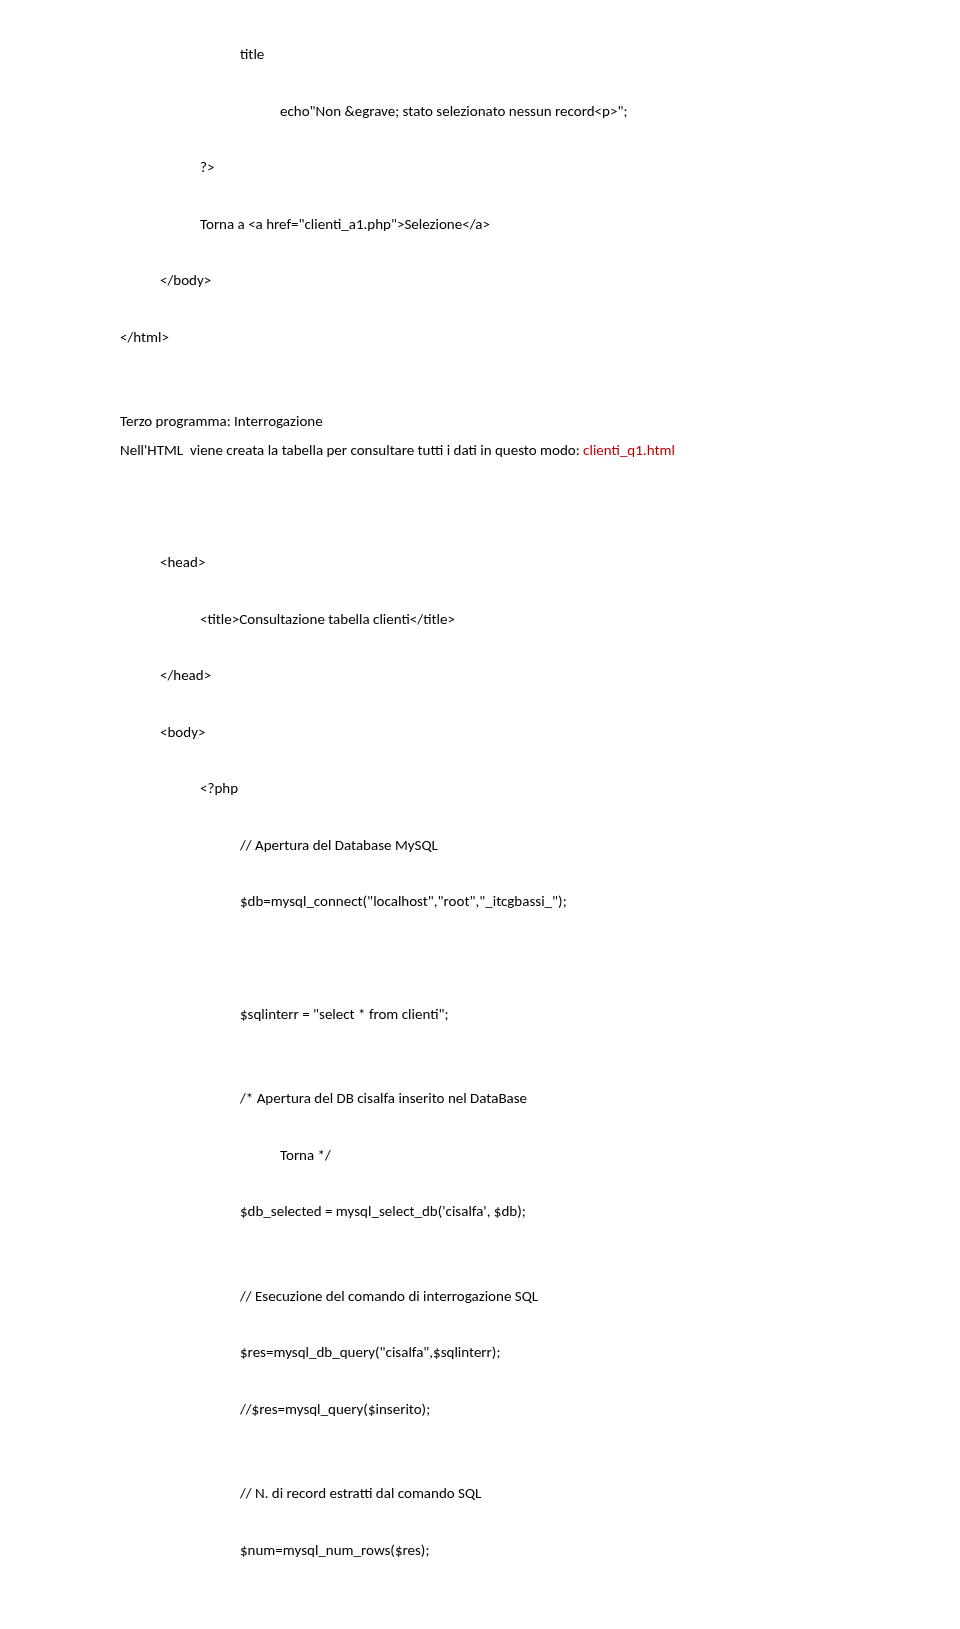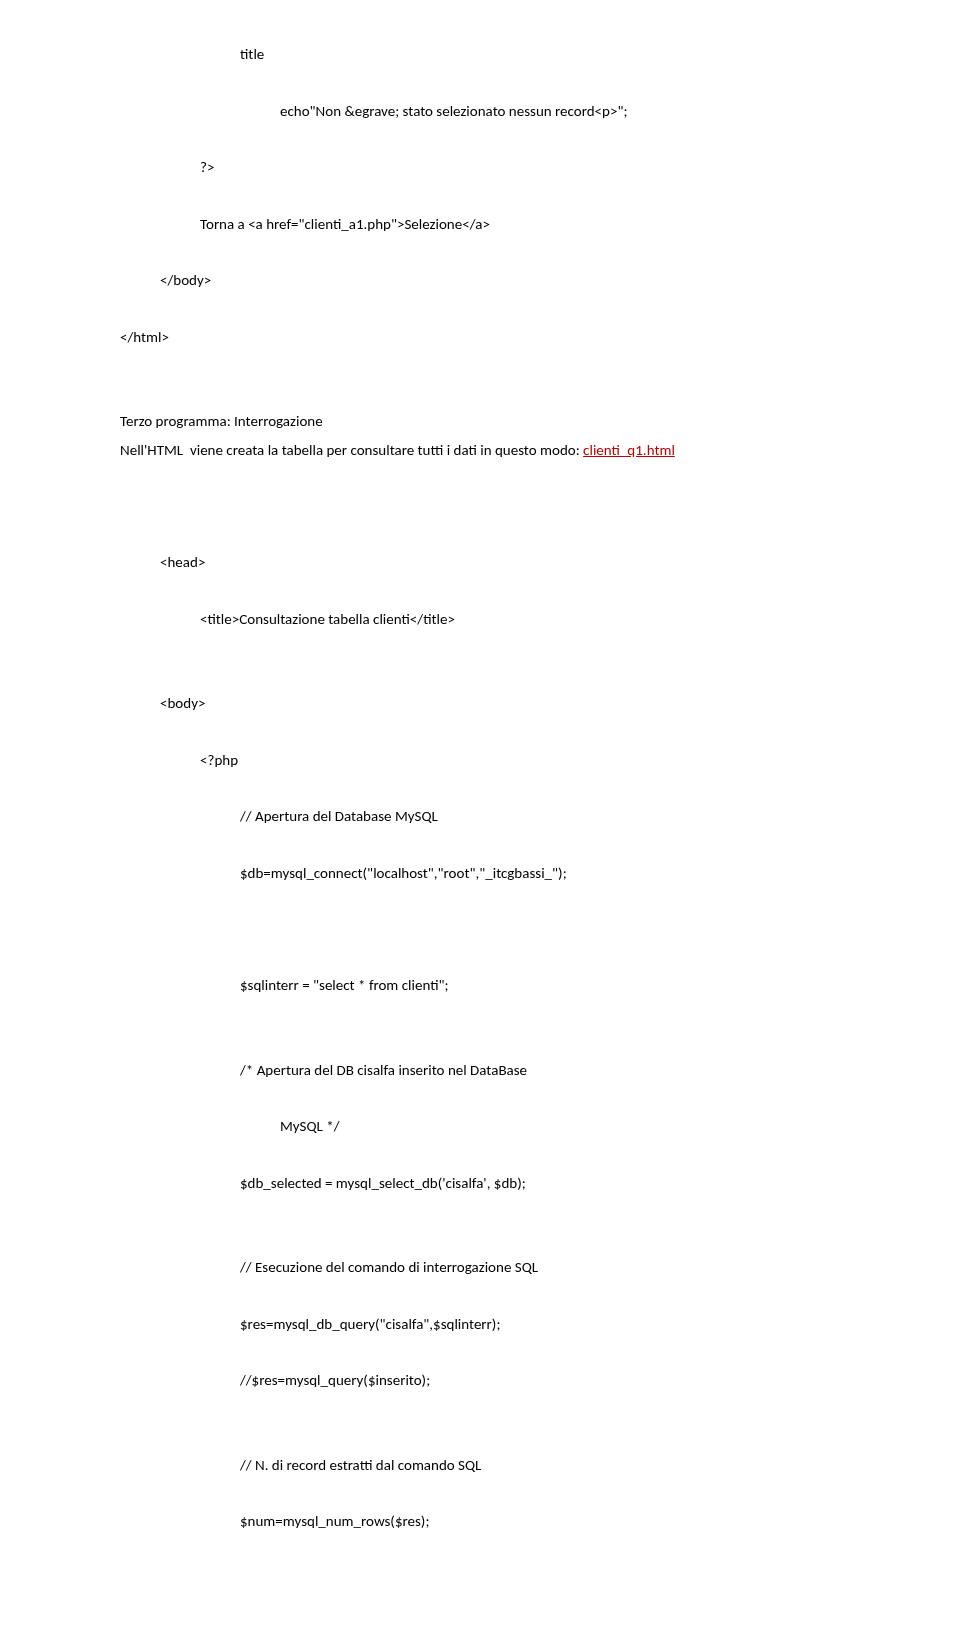--- a/index.html
+++ b/index.html
@@ -16,21 +16,21 @@
     padding: 40px 120px 40px 120px;
   }
   .line {
     white-space: pre;
   }
   .indent-0 { padding-left: 0px; }
   .indent-1 { padding-left: 40px; }
   .indent-2 { padding-left: 80px; }
   .indent-3 { padding-left: 120px; }
   .indent-4 { padding-left: 160px; }
-  .red { color: #c00000; text-decoration: underline; }
+  .red { color: #c00000; }
   .block-gap { height: 28px; }
 </style>
 </head>
 <body>
 
 <div class="page" id="page-root">
     <div class="line indent-3">title</div>
     <div class="block-gap"></div>
     <div class="line indent-4">echo"Non &amp;egrave; stato selezionato nessun record&lt;p&gt;";</div>
     <div class="block-gap"></div>
@@ -45,37 +45,38 @@
     <div class="block-gap"></div>
     <div class="line indent-0">Terzo programma: Interrogazione</div>
     <div class="line indent-0"><span>Nell'HTML  viene creata la tabella per consultare tutti i dati in questo modo: </span><span class="red">clienti_q1.html</span></div>
     <div class="block-gap"></div>
     <div class="block-gap"></div>
     <div class="block-gap"></div>
     <div class="line indent-1">&lt;head&gt;</div>
     <div class="block-gap"></div>
     <div class="line indent-2">&lt;title&gt;Consultazione tabella clienti&lt;/title&gt;</div>
     <div class="block-gap"></div>
+    <div class="line indent-1">&lt;/head&gt;</div>
     <div class="block-gap"></div>
     <div class="line indent-1">&lt;body&gt;</div>
     <div class="block-gap"></div>
     <div class="line indent-2">&lt;?php</div>
     <div class="block-gap"></div>
     <div class="line indent-3">// Apertura del Database MySQL</div>
     <div class="block-gap"></div>
     <div class="line indent-3">$db=mysql_connect("localhost","root","_itcgbassi_");</div>
     <div class="block-gap"></div>
     <div class="block-gap"></div>
     <div class="block-gap"></div>
     <div class="line indent-3">$sqlinterr = "select * from clienti";</div>
     <div class="block-gap"></div>
     <div class="block-gap"></div>
     <div class="line indent-3">/* Apertura del DB cisalfa inserito nel DataBase</div>
     <div class="block-gap"></div>
-    <div class="line indent-4">MySQL */</div>
+    <div class="line indent-4">Torna */</div>
     <div class="block-gap"></div>
     <div class="line indent-3">$db_selected = mysql_select_db('cisalfa', $db);</div>
     <div class="block-gap"></div>
     <div class="block-gap"></div>
     <div class="line indent-3">// Esecuzione del comando di interrogazione SQL</div>
     <div class="block-gap"></div>
     <div class="line indent-3">$res=mysql_db_query("cisalfa",$sqlinterr);</div>
     <div class="block-gap"></div>
     <div class="line indent-3">//$res=mysql_query($inserito);</div>
     <div class="block-gap"></div>

